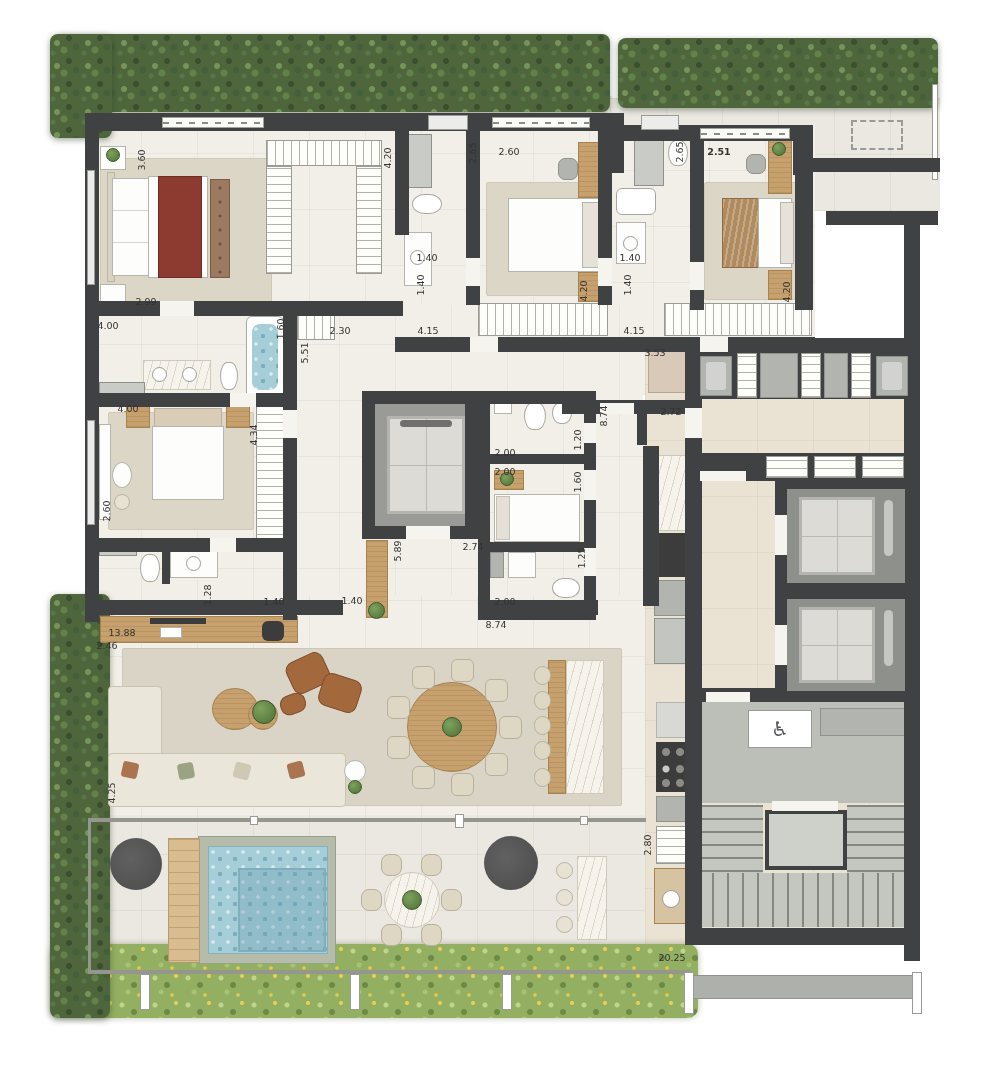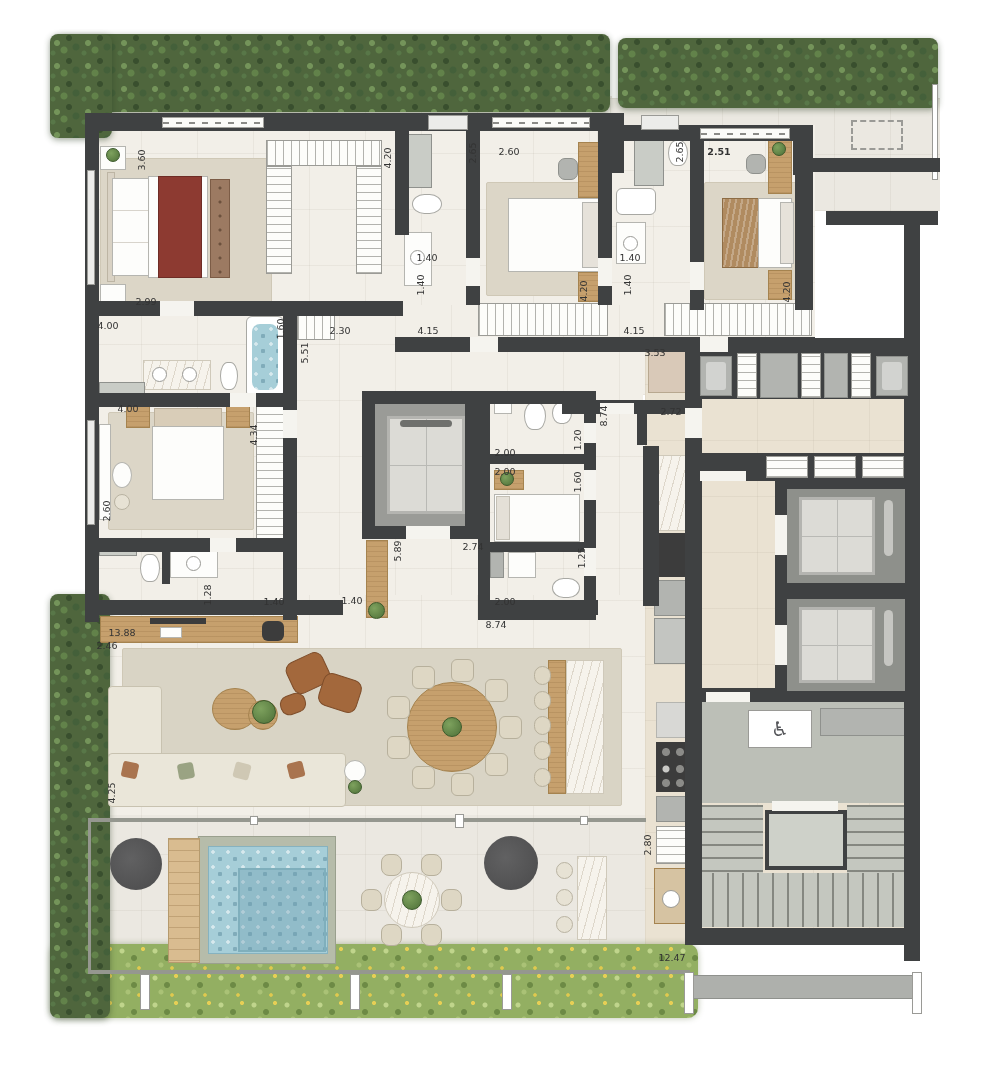--- a/index.html
+++ b/index.html
@@ -418,15 +418,15 @@
       <span class="dim v" style="left: 582px; top: 558px;">1.25</span>
       <span class="dim" style="left: 505px; top: 602px;">2.00</span>
       <span class="dim" style="left: 107px; top: 602px; margin-top: 44px;">2.46</span>
       <span class="dim v" style="left: 208px; top: 595px;">1.28</span>
       <span class="dim" style="left: 274px; top: 602px;">1.40</span>
       <span class="dim" style="left: 352px; top: 601px;">1.40</span>
       <span class="dim" style="left: 496px; top: 625px;">8.74</span>
       <span class="dim" style="left: 122px; top: 633px;">13.88</span>
       <span class="dim v" style="left: 112px; top: 793px;">4.25</span>
       <span class="dim v" style="left: 648px; top: 845px;">2.80</span>
-      <span class="dim" style="left: 672px; top: 958px;">12.47</span>
+      <span class="dim" style="left: 672px; top: 958px;">20.25</span>
     </div>
 </div>
 
 </body></html>

